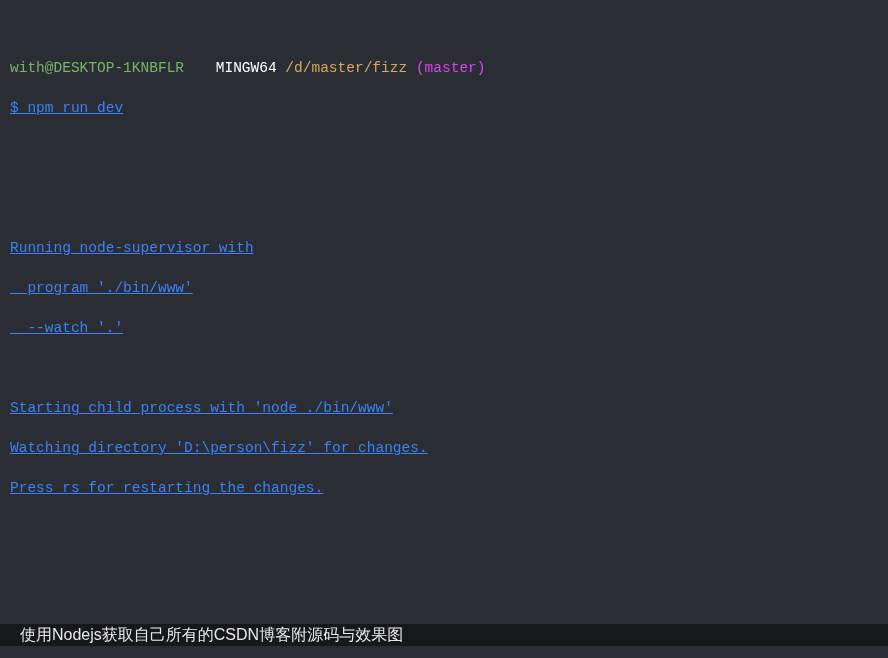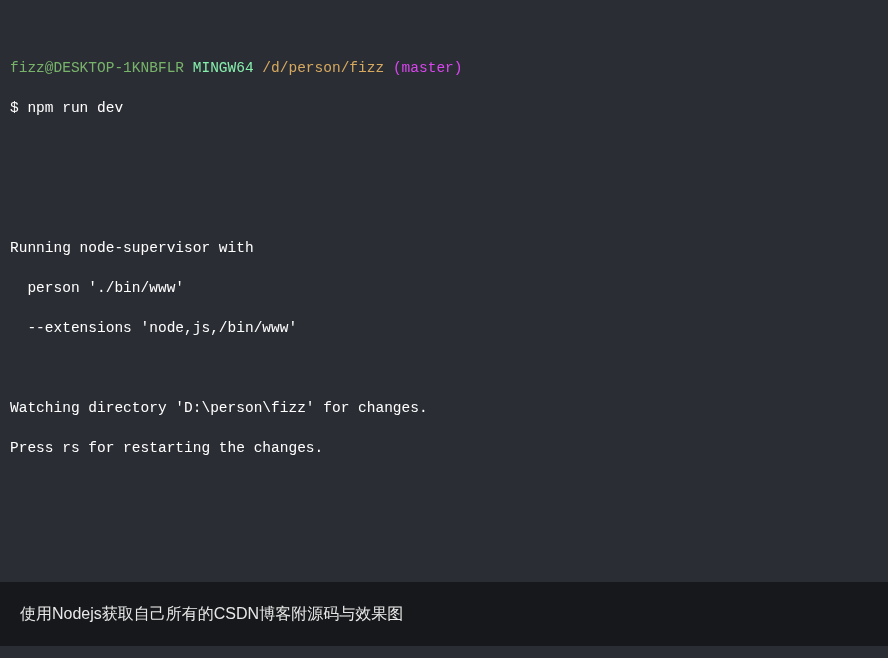--- a/index.html
+++ b/index.html
@@ -13,48 +13,49 @@
     height: 658px;
     overflow: hidden;
     position: relative;
   }
   .terminal {
     padding: 38px 10px 10px 10px;
     white-space: pre;
   }
   .line { display: block; white-space: pre; }
   .user-host { color: #78b36a; }
-  .mingw { color: #86efac; }
+  .mingw { color: #ffffff; margin-left: 23px; }
   .path { color: #d6a95e; }
   .branch { color: #d946ef; }
-  .white { color: #ffffff; }
+  .white { color: #3b82f6; text-decoration: underline; }
   .caption {
     position: absolute;
     left: 0; right: 0; bottom: 12px;
     background: rgba(20,20,22,0.82);
     color: #e8e8e8;
     font-family: "Microsoft YaHei", "PingFang SC", sans-serif;
     font-size: 16px;
-    padding: 22px 20px;
+    padding: 1px 20px;
     white-space: normal;
   }
 </style>
 </head>
 <body>
 
 <div class="terminal">
-<span class="line"><span class="user-host">fizz@DESKTOP-1KNBFLR</span> <span class="mingw">MINGW64</span> <span class="path">/d/person/fizz</span> <span class="branch">(master)</span></span>
+<span class="line"><span class="user-host">with@DESKTOP-1KNBFLR</span> <span class="mingw">MINGW64</span> <span class="path">/d/master/fizz</span> <span class="branch">(master)</span></span>
 <span class="line white">$ npm run dev</span>
 <span class="line"></span>
 <span class="line"> </span>
 <span class="line"> </span>
 <span class="line white">Running node-supervisor with</span>
-<span class="line white">  person './bin/www'</span>
-<span class="line white">  --extensions 'node,js,/bin/www'</span>
+<span class="line white">  program './bin/www'</span>
+<span class="line white">  --watch '.'</span>
 <span class="line"> </span>
+<span class="line white">Starting child process with 'node ./bin/www'</span>
 <span class="line white">Watching directory 'D:\person\fizz' for changes.</span>
 <span class="line white">Press rs for restarting the changes.</span>
 
 
 
 
 </div>
 
 <div class="caption">使用Nodejs获取自己所有的CSDN博客附源码与效果图</div>
 

